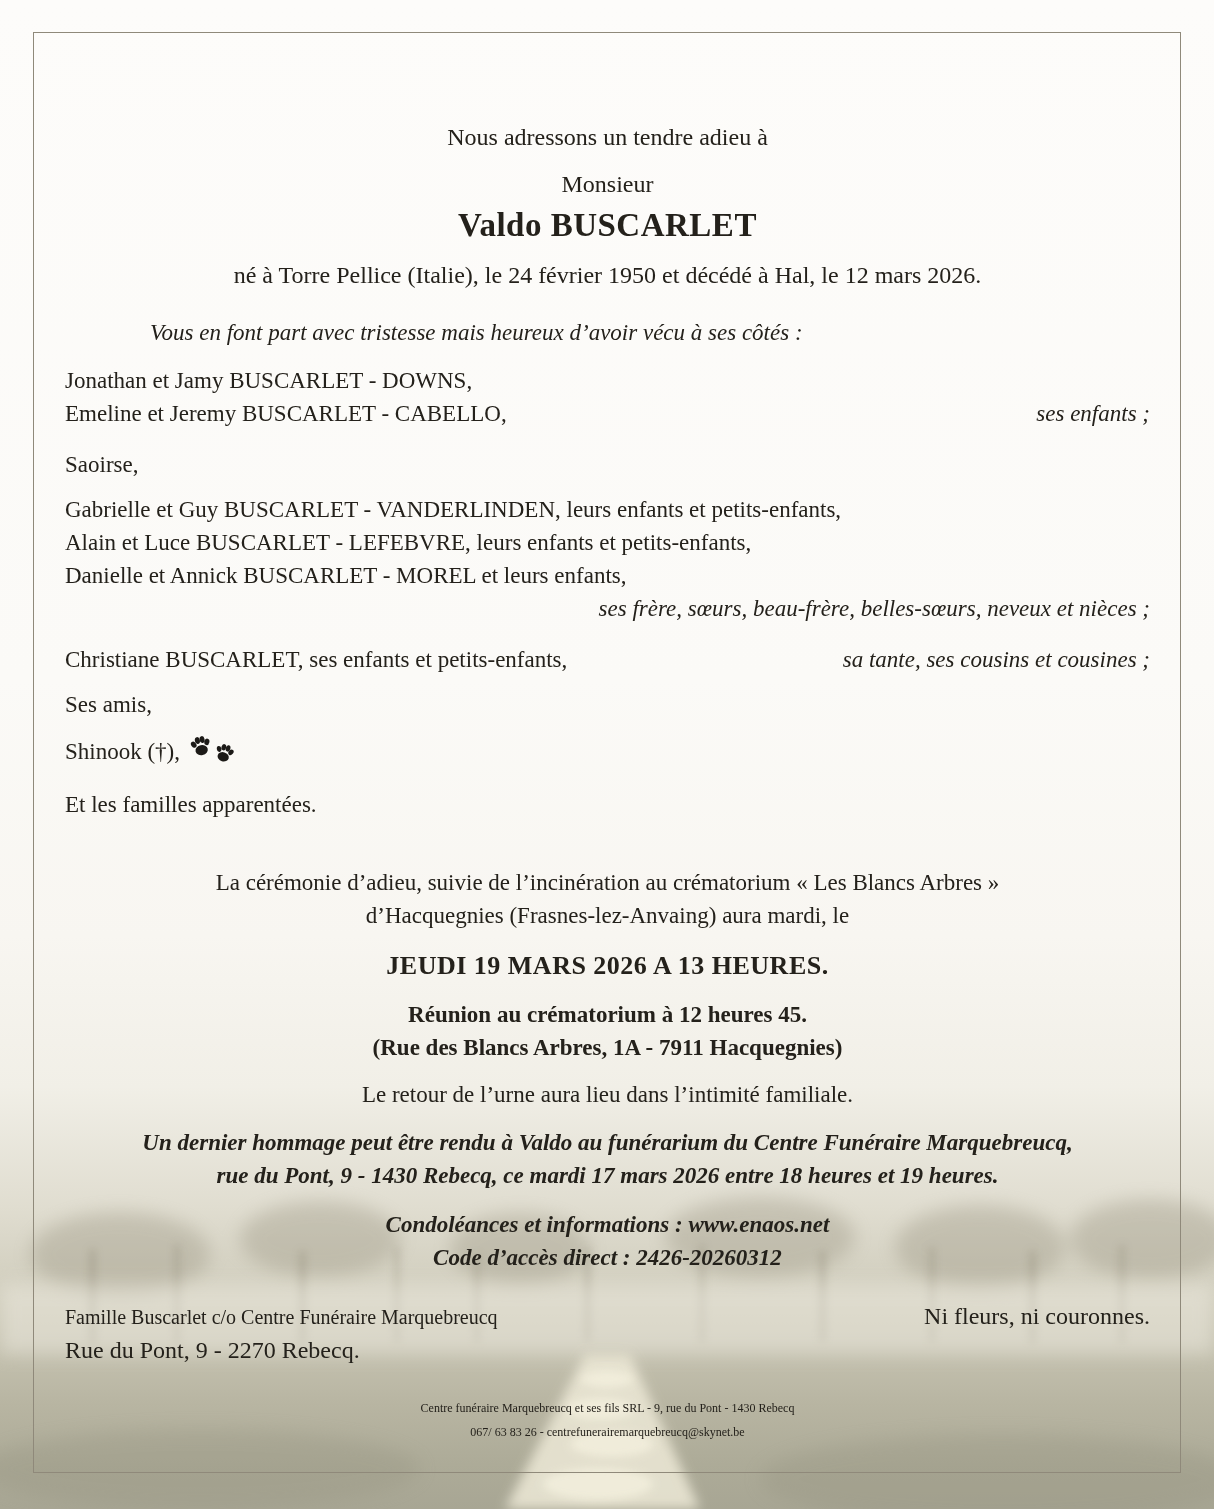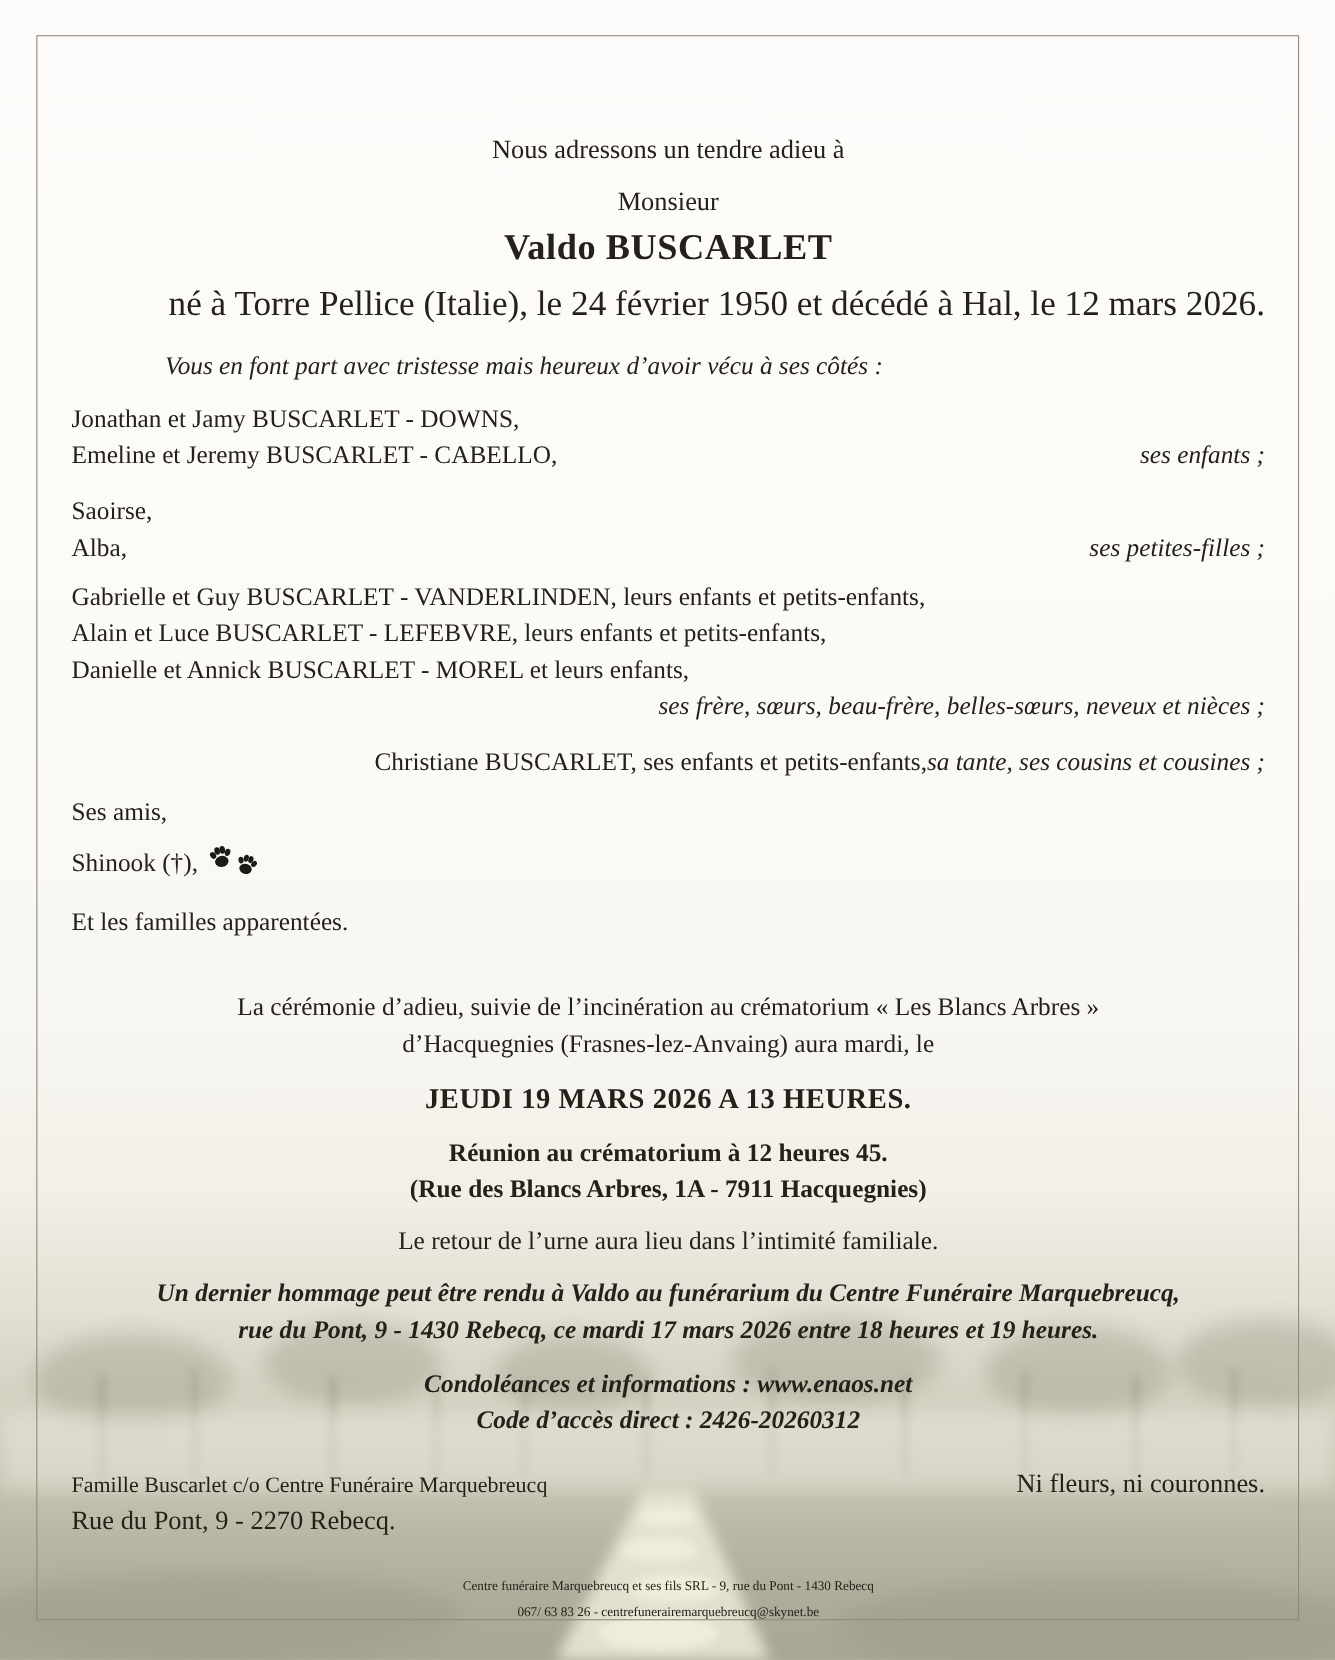--- a/index.html
+++ b/index.html
@@ -101,48 +101,44 @@
   <div class="frame"></div>
 
   <div class="content" style="padding-top:121px;">
 
     <div class="line center" style="font-size:24px;">Nous adressons un tendre adieu à</div>
 
     <div class="line center" style="margin-top:14px; font-size:24px;">Monsieur</div>
 
     <div class="name center" style="margin-top:4px;">Valdo BUSCARLET</div>
 
-    <div class="line center" style="margin-top:14px; font-size:32px;text-align:right;">né à Torre Pellice (Italie), le 24 février 1950 et décédé à Hal, le 12 mars 2026.</div>
+    <div class="line center" style="margin-top:14px; font-size:24px;">né à Torre Pellice (Italie), le 24 février 1950 et décédé à Hal, le 12 mars 2026.</div>
 
     <div class="line it indent" style="margin-top:24px;">Vous en font part avec tristesse mais heureux d’avoir vécu à ses côtés :</div>
 
     <div style="margin-top:15px;">
       <div class="line">Jonathan et Jamy BUSCARLET - DOWNS,</div>
       <div class="row">
         <span class="line">Emeline et Jeremy BUSCARLET - CABELLO,</span>
         <span class="line it">ses enfants ;</span>
       </div>
     </div>
 
     <div style="margin-top:18px;">
       <div class="line">Saoirse,</div>
-      <div class="row">
-        <span class="line">Alba,</span>
-        <span class="line it">ses petites-filles ;</span>
-      </div>
     </div>
 
     <div style="margin-top:12px;">
       <div class="line">Gabrielle et Guy BUSCARLET - VANDERLINDEN, leurs enfants et petits-enfants,</div>
       <div class="line">Alain et Luce BUSCARLET - LEFEBVRE, leurs enfants et petits-enfants,</div>
       <div class="line">Danielle et Annick BUSCARLET - MOREL et leurs enfants,</div>
       <div class="line it rightal">ses frère, sœurs, beau-frère, belles-sœurs, neveux et nièces ;</div>
     </div>
 
-    <div class="row" style="margin-top:18px;justify-content:flex-end;">
+    <div class="row" style="margin-top:18px;">
       <span class="line">Christiane BUSCARLET, ses enfants et petits-enfants,</span>
       <span class="line it">sa tante, ses cousins et cousines ;</span>
     </div>
 
     <div class="line" style="margin-top:12px;">Ses amis,</div>
 
     <div class="line" style="margin-top:10px;">
       <span>Shinook (†),</span><span class="pawwrap">
         <svg width="50" height="34" viewBox="0 0 50 34">
           <g fill="#1c1a17">

